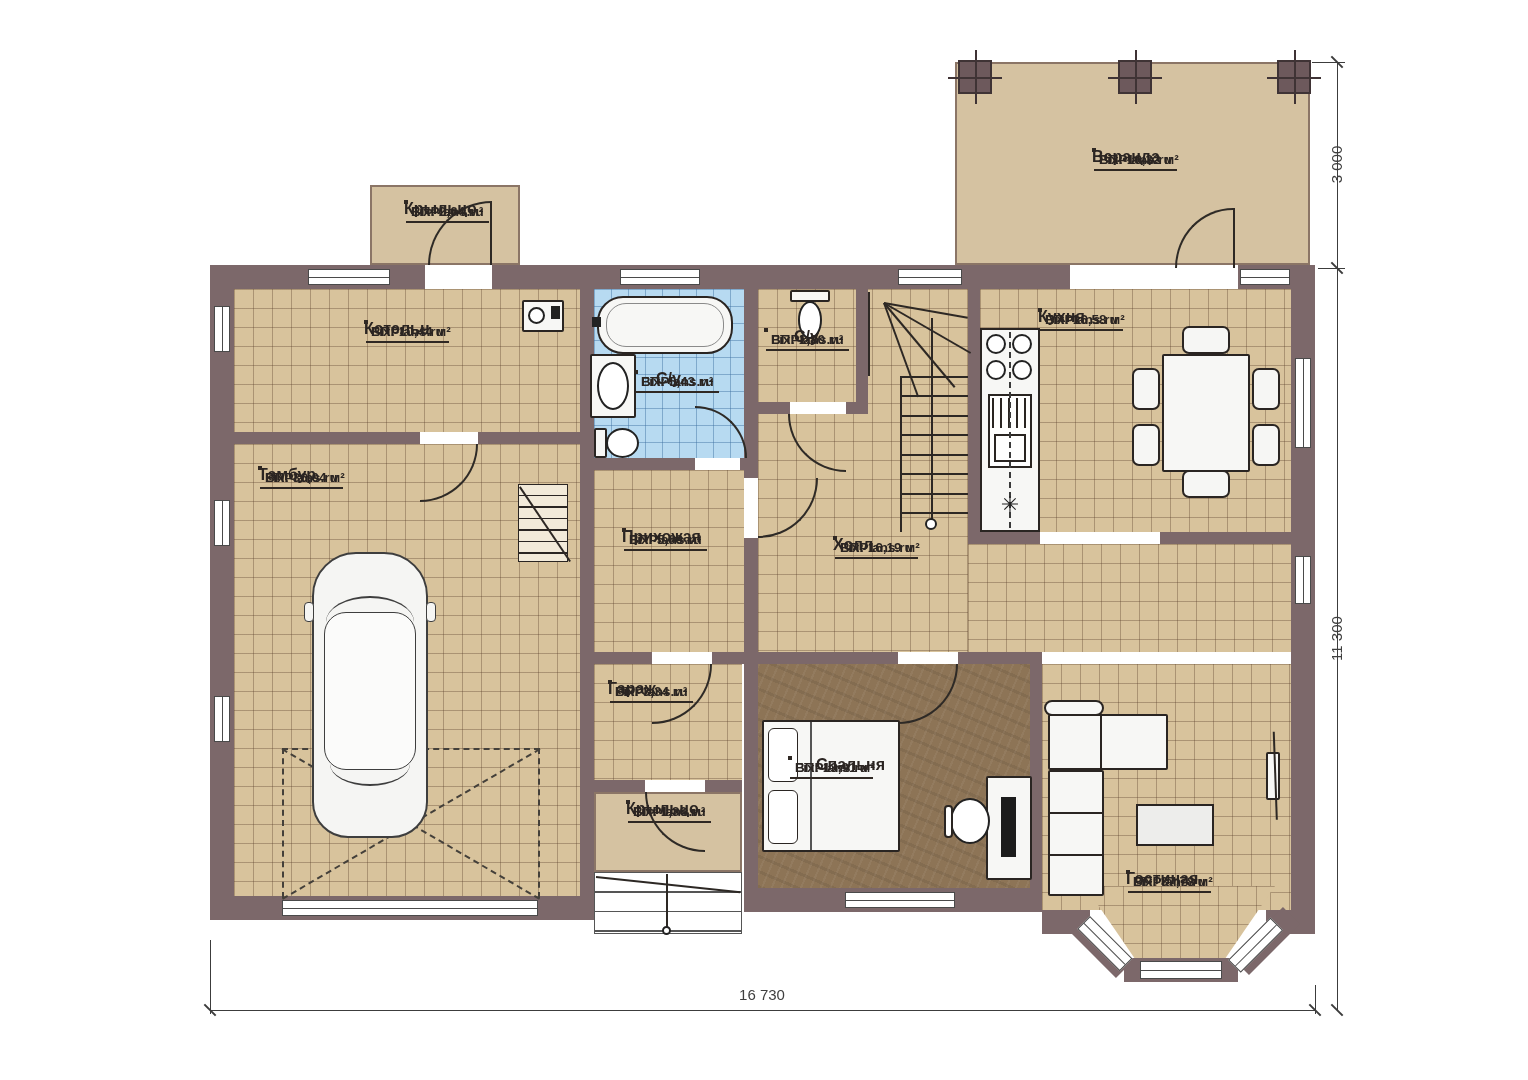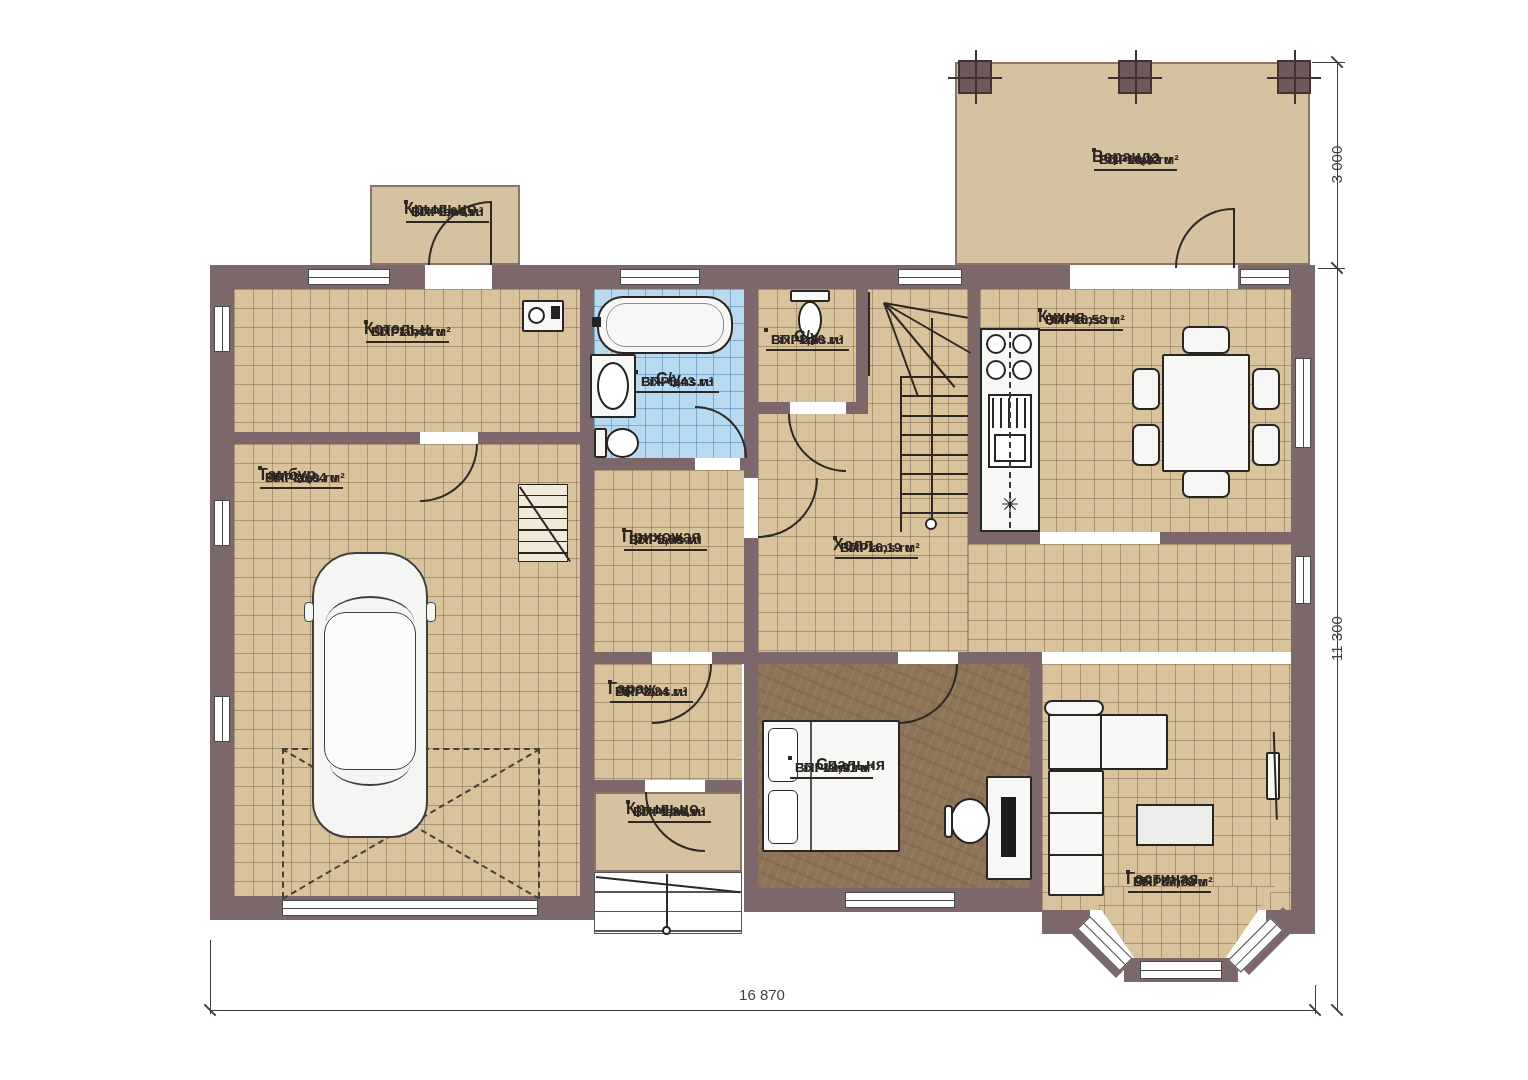--- a/index.html
+++ b/index.html
@@ -325,21 +325,21 @@
         <div class="r1">FixPlans.ru</div>
       <div class="r2">ВП: 37,78 м²</div>
       </div>
   </div>
 
   <div class="dline-h" style="left:210px;top:1010px;width:1105px;height:0;"></div>
   <div class="dline-v" style="left:210px;top:940px;width:0;height:74px;"></div>
   <div class="dline-v" style="left:1315px;top:985px;width:0;height:29px;"></div>
   <div class="tick" style="left:202px;top:1009px;"></div>
   <div class="tick" style="left:1307px;top:1009px;"></div>
-  <div class="dim" style="left:697px;top:986px;width:130px;">16 870</div>
+  <div class="dim" style="left:697px;top:986px;width:130px;">16 730</div>
 
   <div class="dline-v" style="left:1337px;top:62px;width:0;height:948px;"></div>
   <div class="dline-h" style="left:1312px;top:62px;width:33px;height:0;"></div>
   <div class="dline-h" style="left:1318px;top:268px;width:27px;height:0;"></div>
   <div class="tick" style="left:1329px;top:61px;"></div>
   <div class="tick" style="left:1329px;top:267px;"></div>
   <div class="tick" style="left:1329px;top:1009px;"></div>
   <div class="dim" style="left:1306px;top:156px;width:60px;transform:rotate(-90deg);">3 000</div>
   <div class="dim" style="left:1306px;top:630px;width:60px;transform:rotate(-90deg);">11 300</div>
 

